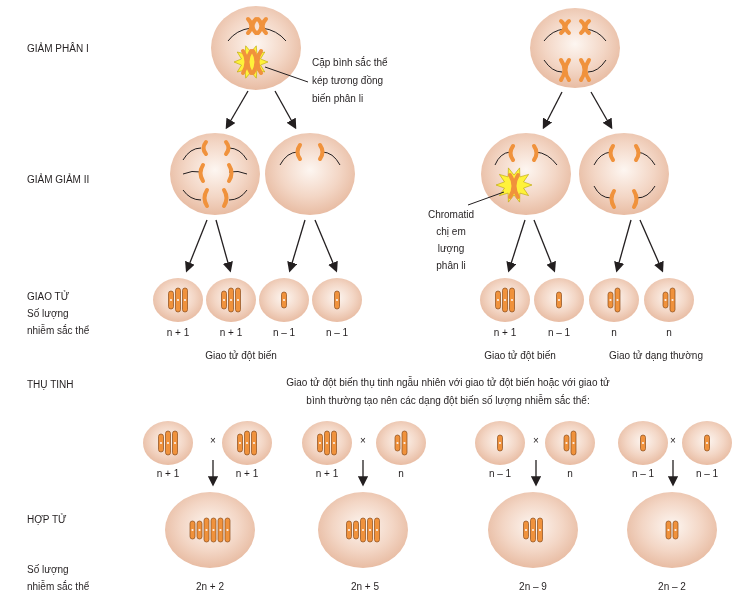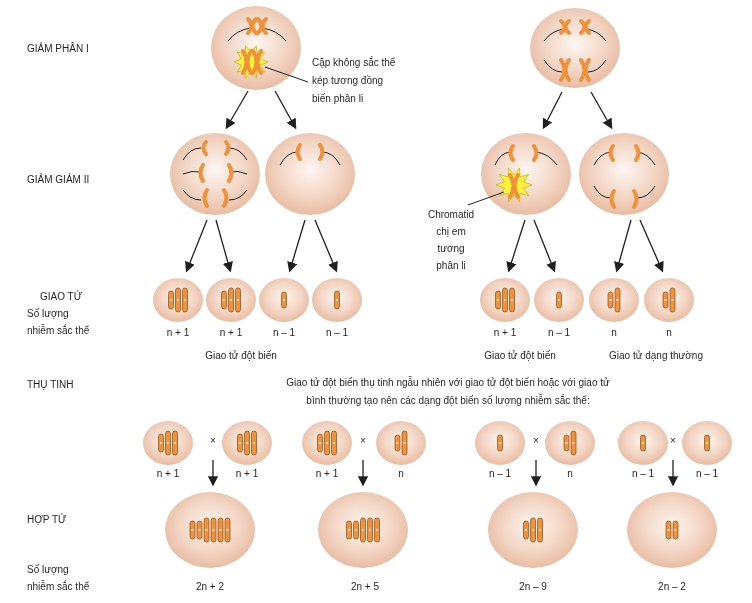--- a/index.html
+++ b/index.html
@@ -366,35 +366,35 @@
       <line x1="640" y1="220" x2="662" y2="270" stroke="#231f20" stroke-width="1.3" marker-end="url(#ah)"></line>
       <line x1="213" y1="460" x2="213" y2="484" stroke="#231f20" stroke-width="1.3" marker-end="url(#ah)"></line>
       <line x1="363" y1="460" x2="363" y2="484" stroke="#231f20" stroke-width="1.3" marker-end="url(#ah)"></line>
       <line x1="536" y1="460" x2="536" y2="484" stroke="#231f20" stroke-width="1.3" marker-end="url(#ah)"></line>
       <line x1="673" y1="460" x2="673" y2="484" stroke="#231f20" stroke-width="1.3" marker-end="url(#ah)"></line>
     </g>
 </svg>
 
 <div class="lbl" style="left:27px;top:40px">GIẢM PHÂN I</div>
 <div class="lbl" style="left:27px;top:171px">GIẢM GIẢM II</div>
-<div class="lbl" style="left:40px;top:288px">GIAO TỬ</div>
+<div class="lbl" style="left:27px;top:288px">GIAO TỬ</div>
 <div class="lbl" style="left:27px;top:305px">Số lượng</div>
 <div class="lbl" style="left:27px;top:322px">nhiễm sắc thể</div>
 <div class="lbl" style="left:27px;top:376px">THỤ TINH</div>
 <div class="lbl" style="left:27px;top:511px">HỢP TỬ</div>
 <div class="lbl" style="left:27px;top:561px">Số lượng</div>
 <div class="lbl" style="left:27px;top:578px">nhiễm sắc thể</div>
 
-<div class="lbl" style="left:312px;top:54px">Cặp không sắc thể</div>
+<div class="lbl" style="left:312px;top:54px">Cặp bình sắc thể</div>
 <div class="lbl" style="left:312px;top:72px">kép tương đồng</div>
 <div class="lbl" style="left:312px;top:90px">biến phân li</div>
 
 <div class="lbl center" style="left:451px;top:206px">Chromatid</div>
 <div class="lbl center" style="left:451px;top:223px">chị em</div>
-<div class="lbl center" style="left:451px;top:240px">tương</div>
+<div class="lbl center" style="left:451px;top:240px">lượng</div>
 <div class="lbl center" style="left:451px;top:257px">phân li</div>
 
 <div class="lbl center" style="left:178px;top:324px">n + 1</div>
 <div class="lbl center" style="left:231px;top:324px">n + 1</div>
 <div class="lbl center" style="left:284px;top:324px">n – 1</div>
 <div class="lbl center" style="left:337px;top:324px">n – 1</div>
 <div class="lbl center" style="left:241px;top:347px">Giao tử đột biến</div>
 
 <div class="lbl center" style="left:505px;top:324px">n + 1</div>
 <div class="lbl center" style="left:559px;top:324px">n – 1</div>

